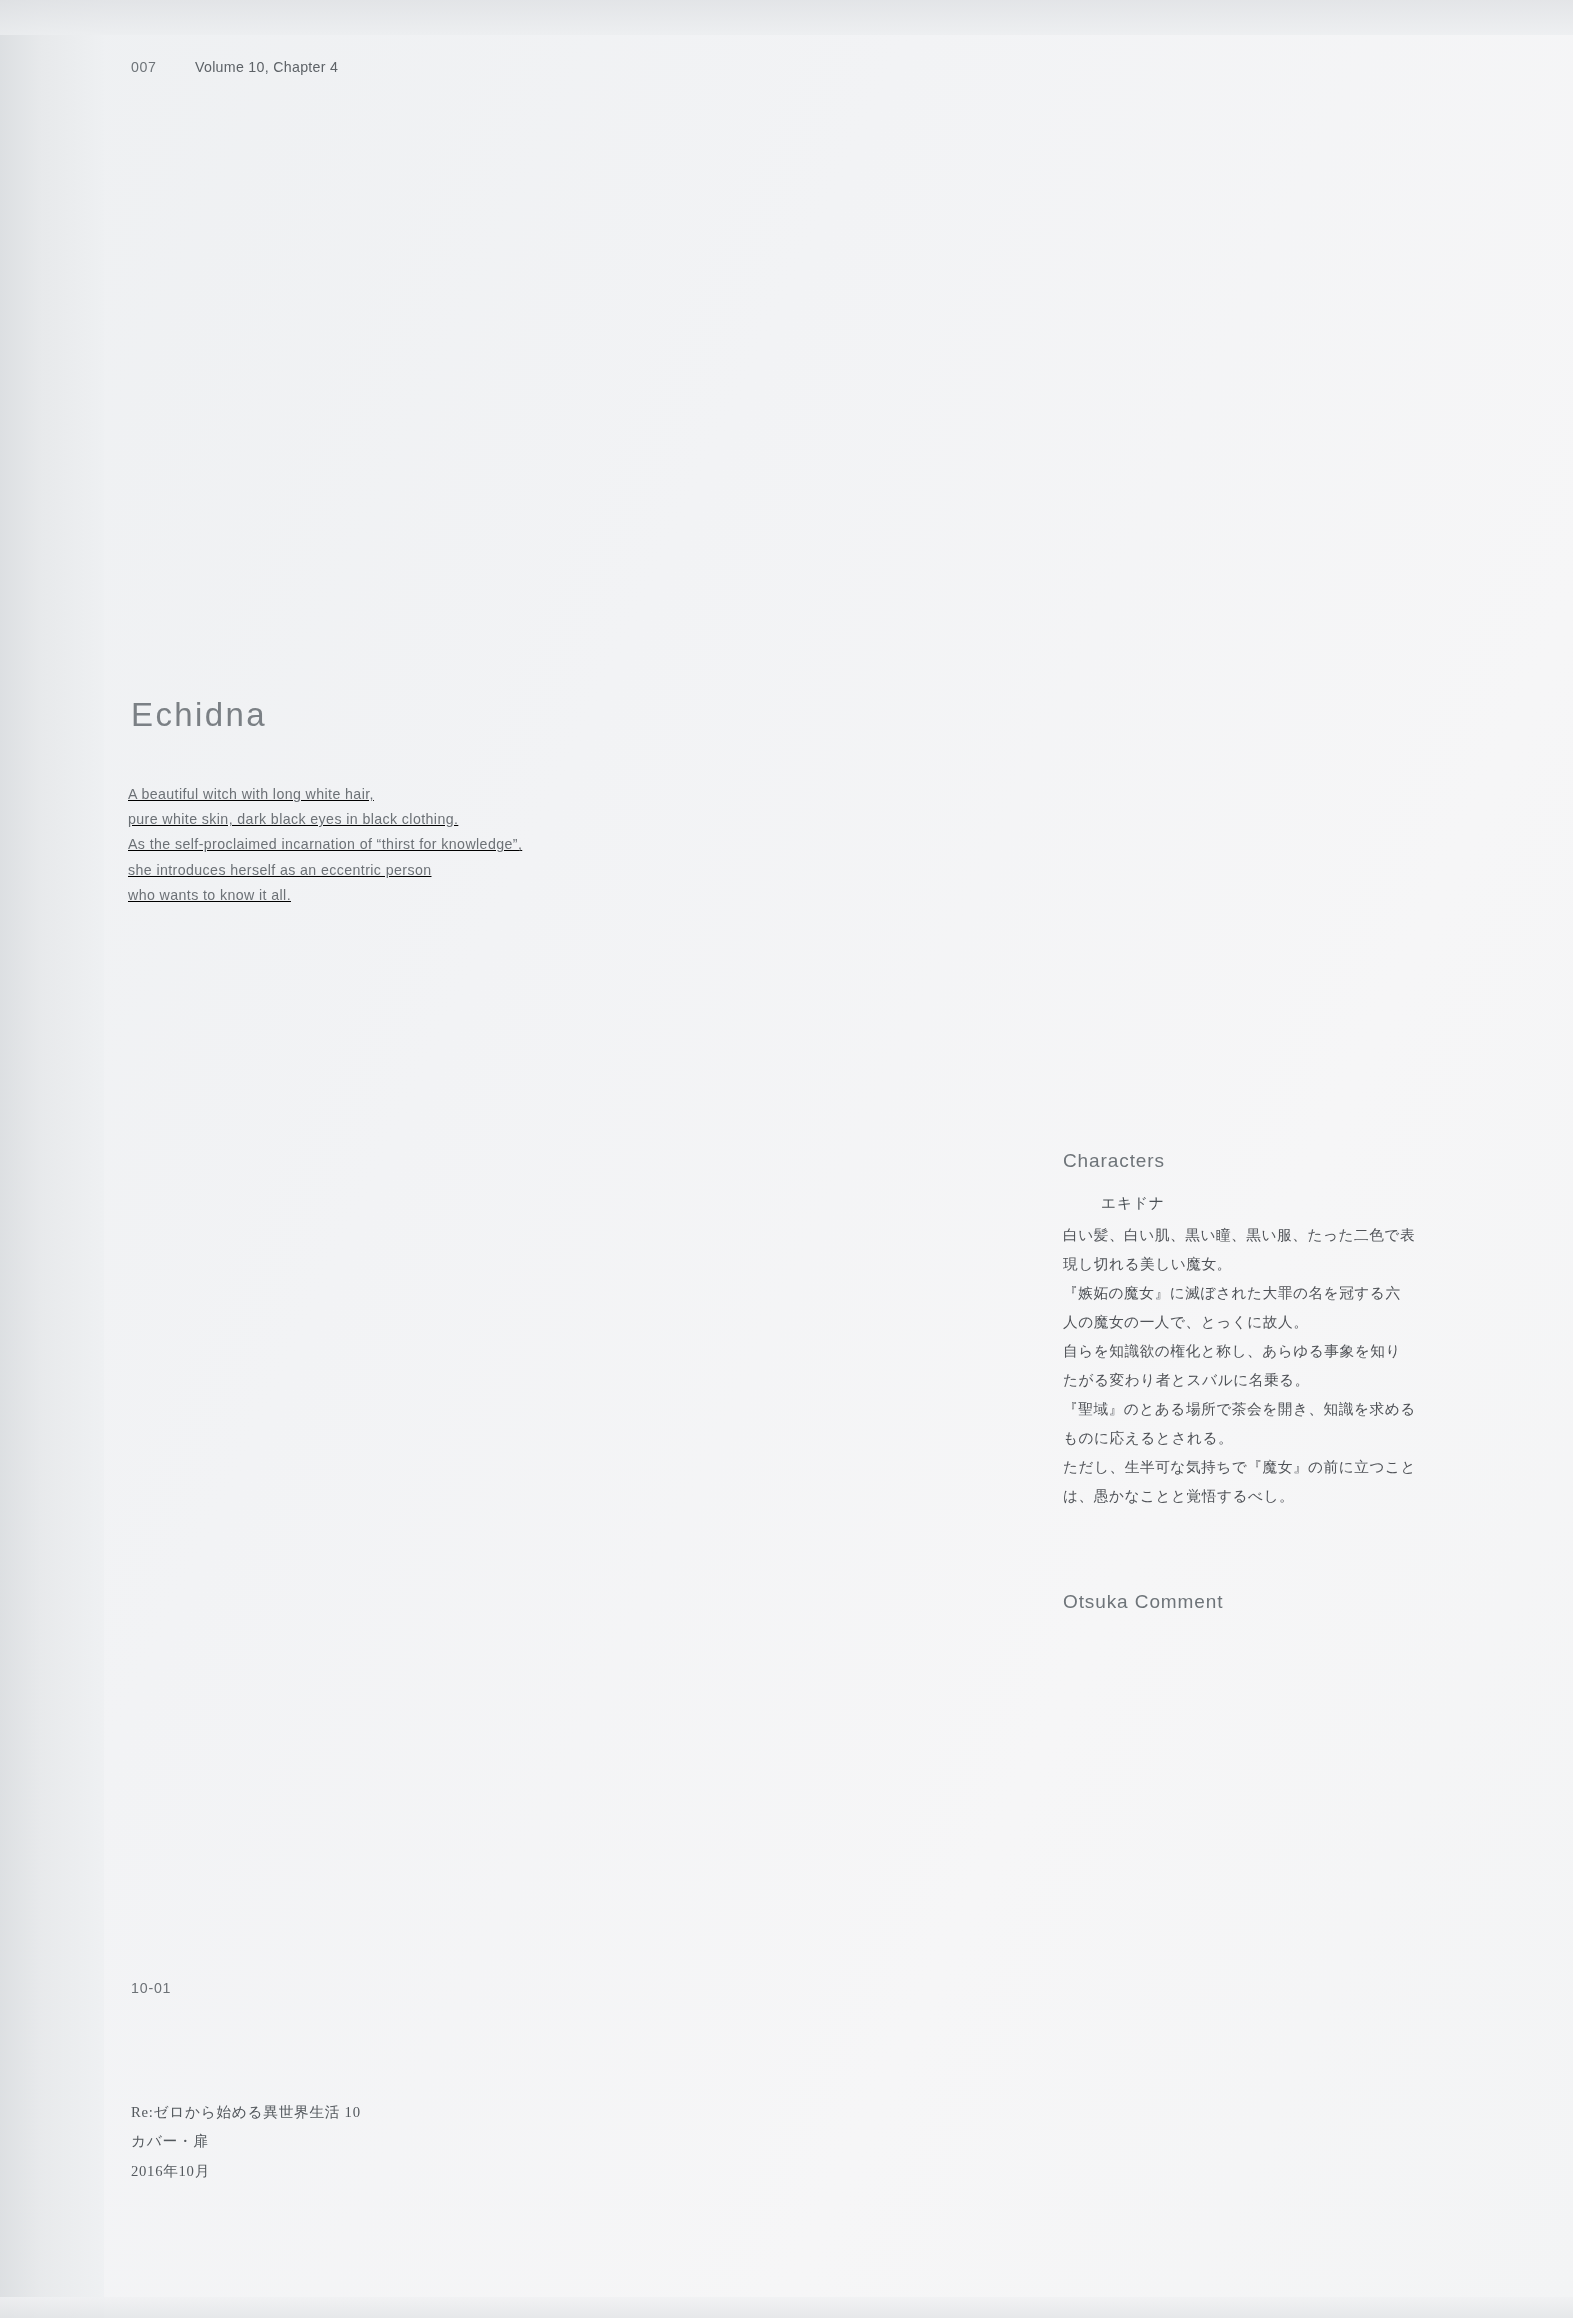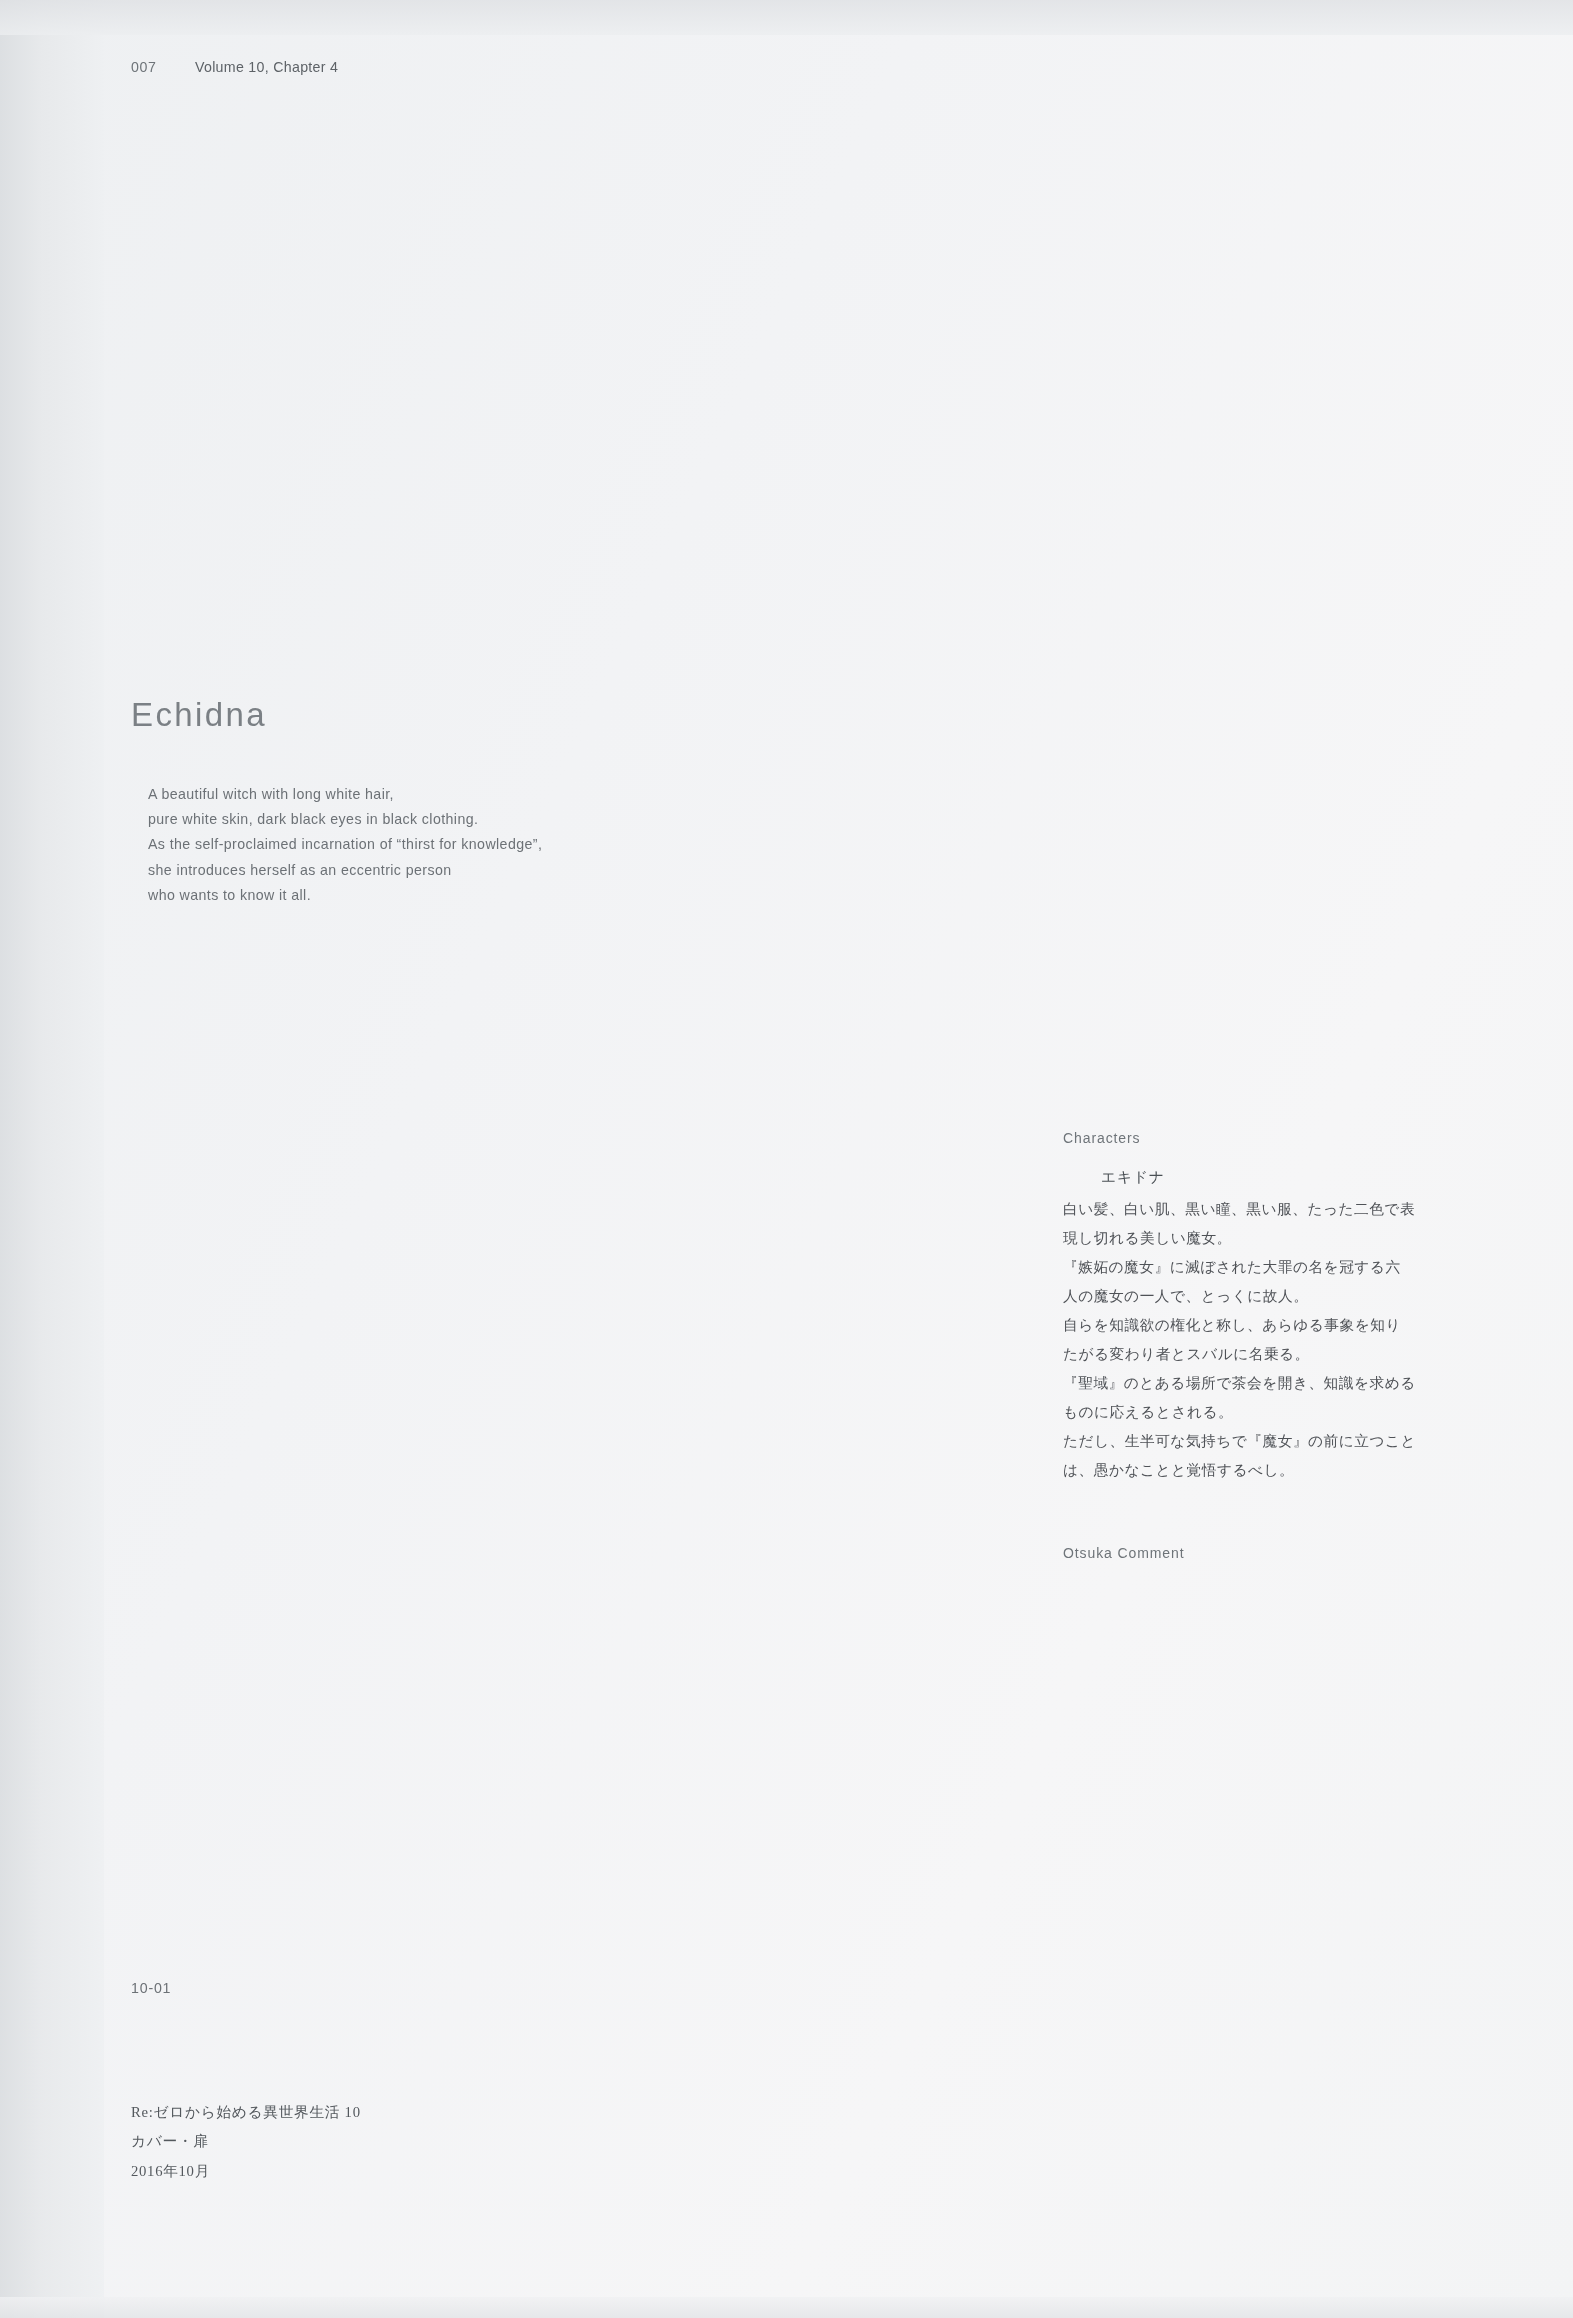--- a/index.html
+++ b/index.html
@@ -101,44 +101,46 @@
     top: 696px;
     font-size: 33px;
     letter-spacing: 2.4px;
     color: #7b8085;
     font-weight: 400;
   }
 
   
   .char-desc {
     position: absolute;
-    left: 148px;
+    left: 128px;
     top: 785px;
     width: 776px;
+    text-decoration: underline;
   }
   .char-desc p {
     margin: 0 0 6px 0;
     font-size: 14.2px;
     letter-spacing: 0.4px;
     color: #6c7176;
     line-height: 1.35;
   }
 
   
   .right-col {
     position: absolute;
     left: 1063px;
     top: 1130px;
     width: 414px;
   }
   .col-heading {
-    font-size: 14px;
+    font-size: 19px;
     letter-spacing: 0.9px;
     color: #6e7479;
     margin-bottom: 22.4px;
+    margin-top: 20px;
   }
   .jp-sub {
     font-family: "Liberation Serif", serif;
     font-size: 14.7px;
     color: #4a5055;
     letter-spacing: 1px;
     margin-bottom: 10.4px;
     margin-left: 38px;
   }
   .jp-body p {

